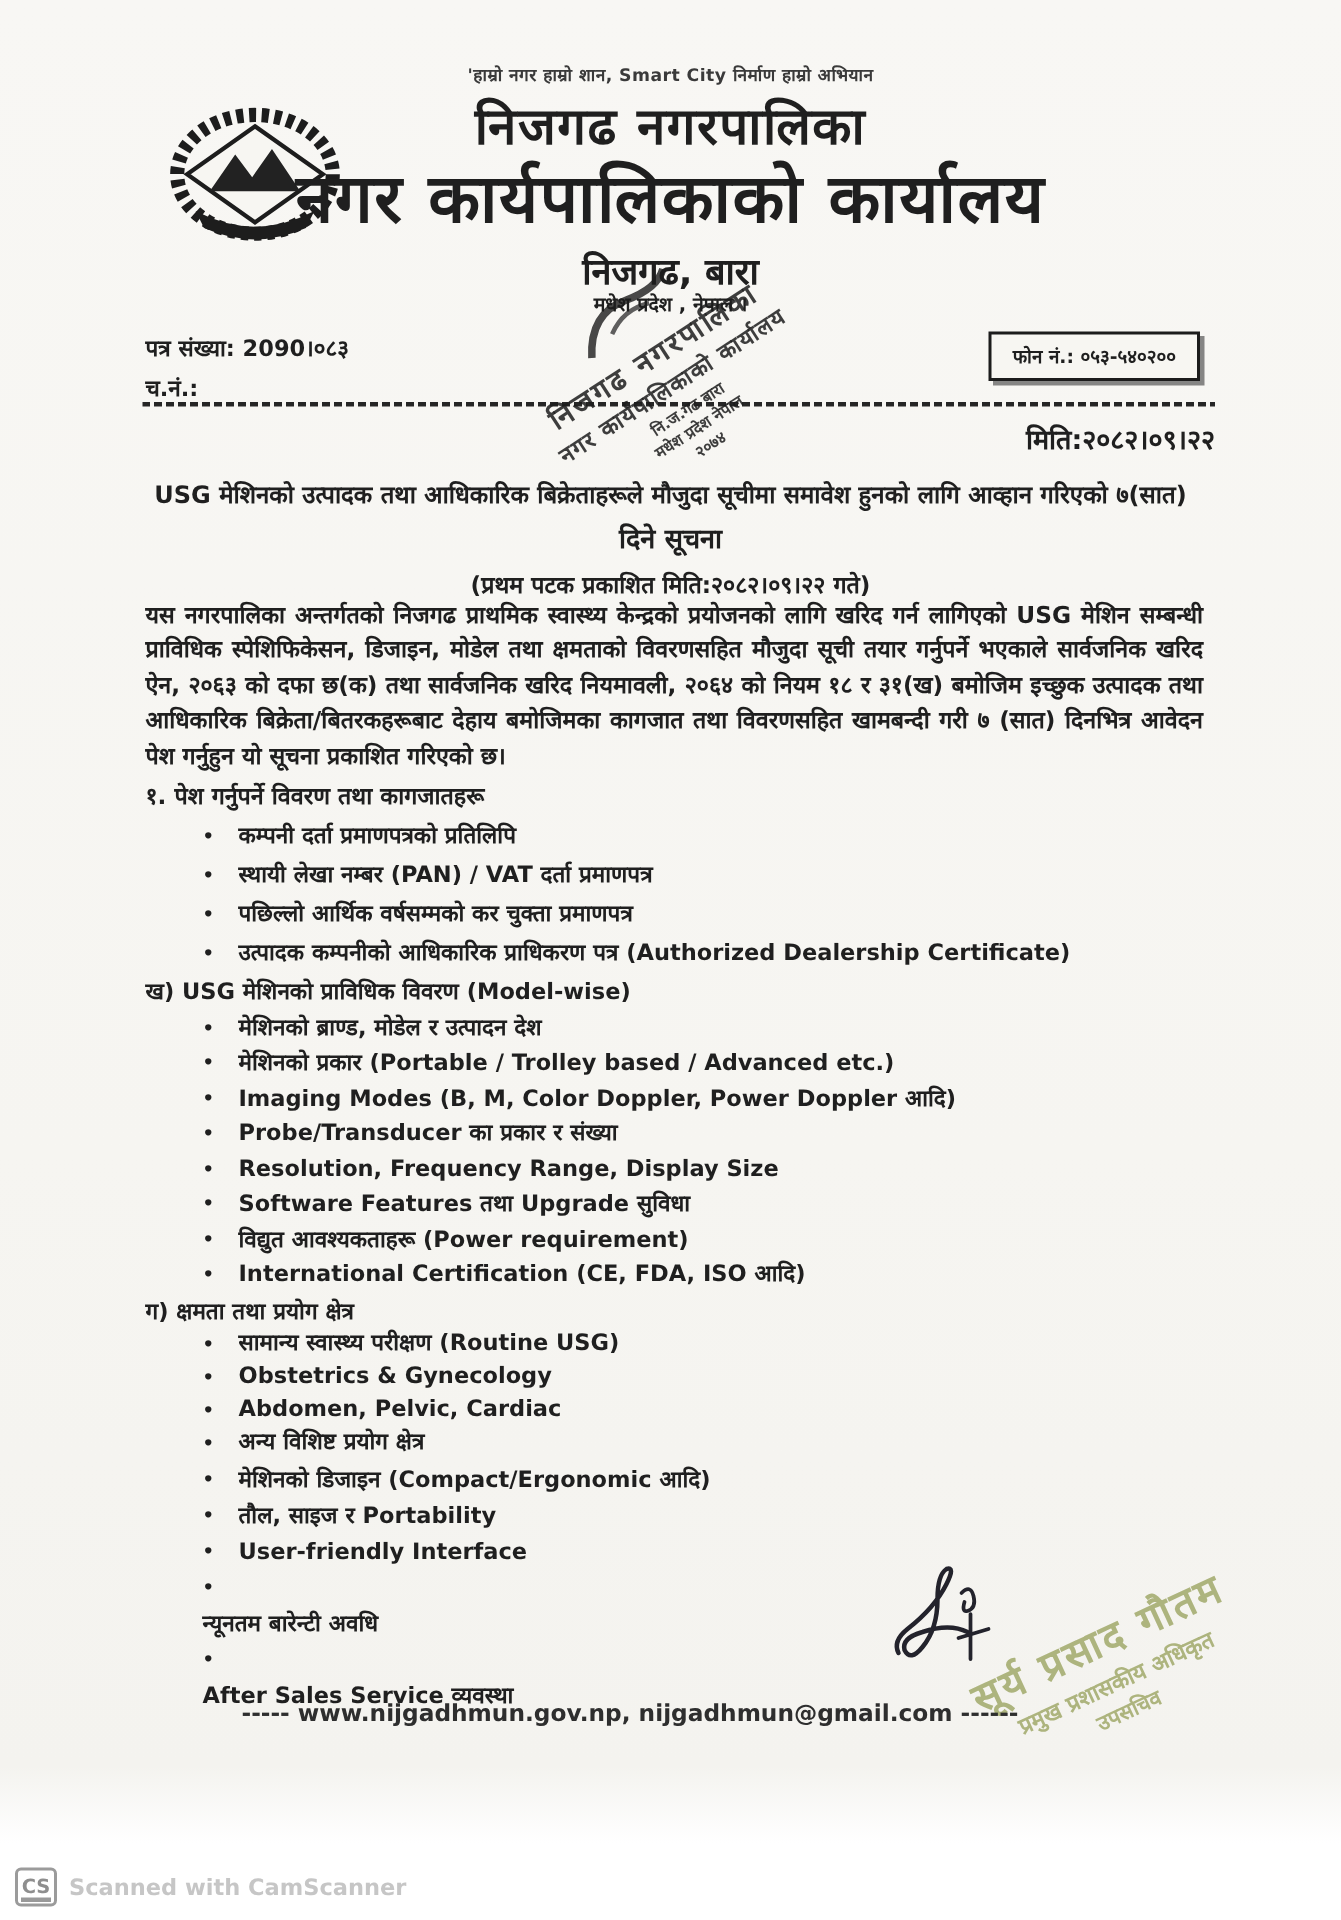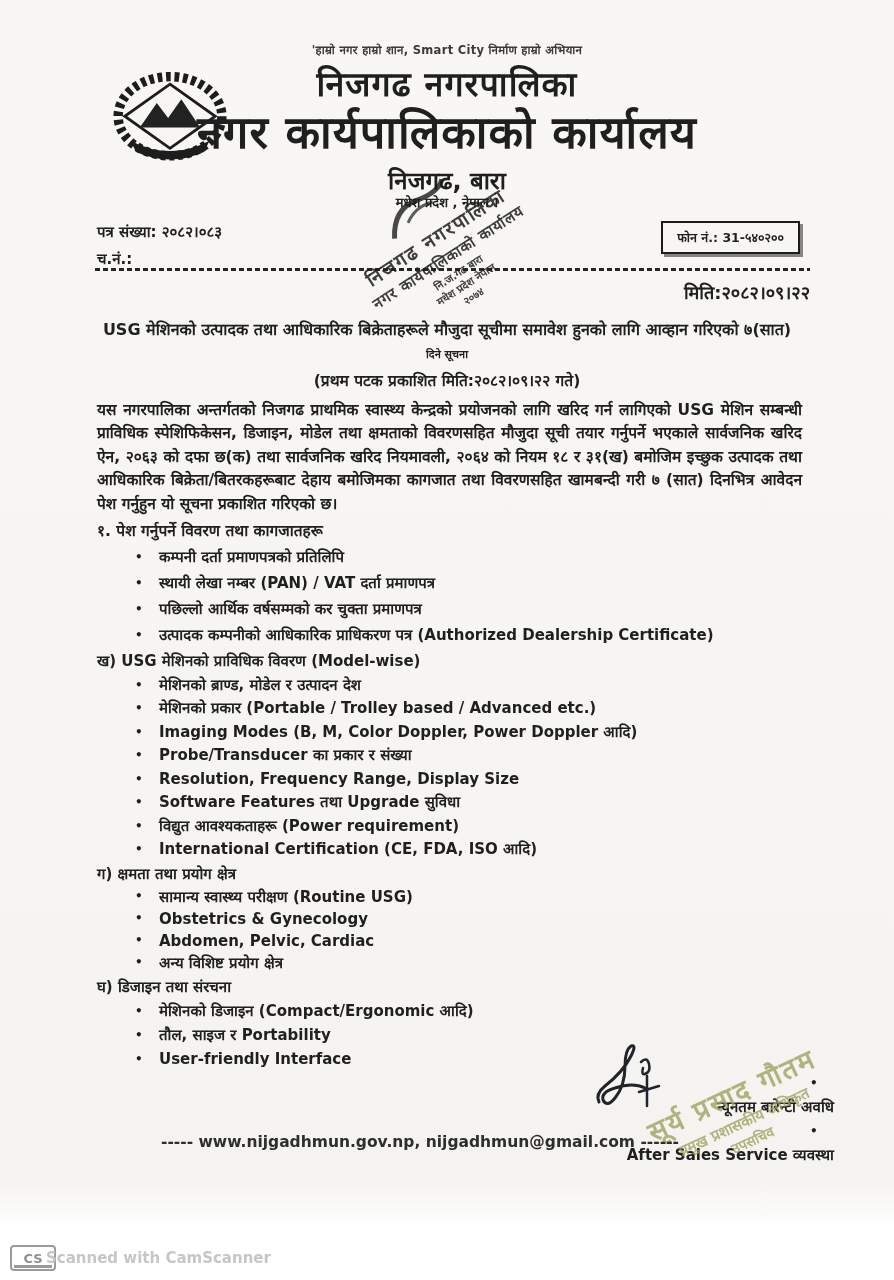--- a/index.html
+++ b/index.html
@@ -35,50 +35,50 @@
     color:rgba(28,28,28,.85); pointer-events:none; }
   .center-stamp .cs1 { font-size:19px; font-weight:800; letter-spacing:2px; }
   .center-stamp .cs2 { font-size:15px; font-weight:800; letter-spacing:1px; }
   .center-stamp .cs3 { font-size:10.5px; font-weight:700; margin-top:2px; }
   .center-stamp .cs4 { font-size:10.5px; font-weight:700; }
   .center-stamp .cs5 { font-size:10.5px; font-weight:700; }
   .stamp-scribble { display:block; margin:0 auto 2px auto; }
   
   .title-block { position:absolute; top:318px; left:55px; right:55px; text-align:center; font-weight:800; }
   .title-l1 { font-size:16px; line-height:23px; }
-  .title-l2 { font-size:11px; margin-top:5px; }
+  .title-l2 { font-size:18px; margin-top:5px; }
   .title-l3 { font-size:15.5px; margin-top:8px; }
   
   .body-par { position:absolute; top:399px; left:97px; right:92px;
     font-size:15.5px; font-weight:600; line-height:23.4px; text-align:justify; }
   .doc-list { position:absolute; top:520px; left:97px; right:60px;
     font-size:15px; font-weight:600; line-height:22px; }
   .list-heading { font-size:15.5px; font-weight:700; }
   .sec-label { font-weight:700; margin-top:3px; }
-  .b-row { display:flex; align-items:flex-end; padding-left:38px; margin:2px 0; }
+  .b-row { display:flex; align-items:flex-start; padding-left:38px; margin:2px 0; }
   .dot { width:24px; flex:0 0 24px; font-size:12px; line-height:22px; }
   .dot::before { content:"•"; }
   .sec-a .b-row { margin:4px 0; }
   .sec-b .b-row { margin:1.5px 0; }
   .sec-c .b-row { margin:0; line-height:20px; }
   .sec-d .b-row { margin:2px 0; }
   .sec-e .b-row { margin:2px 0;flex-direction:column; }
   
   .signature { position:absolute; left:585px; top:1036px; }
   .sig-stamp { position:absolute; left:610px; top:1074px; width:260px;
     transform:rotate(-25deg); transform-origin:center; text-align:center;
     color:#9aa35f; opacity:.78; pointer-events:none; }
   .sig-stamp .ss1 { font-size:27px; font-weight:800; letter-spacing:2px; }
   .sig-stamp .ss2 { font-size:15px; font-weight:800; margin-top:1px; }
   .sig-stamp .ss3 { font-size:14px; font-weight:800; margin-top:1px; }
   
   .footer-contacts { position:absolute; top:1133px; left:0; right:54px; text-align:center;
     font-size:15.5px; font-weight:600; color:#2e2e2e; }
   .cam-bar { position:absolute; left:0; right:0; bottom:0; height:44px; background:#ffffff; }
-  .cs-badge { position:absolute; left:10px; top:9px; width:46px; height:26px;
+  .cs-badge { position:absolute; left:10px; top:9px; width:28px; height:26px;
     border:2px solid #9b9b9b; border-radius:4px; color:#8e8e8e; font-size:13px; font-weight:800;
     display:flex; align-items:center; justify-content:center; line-height:1; }
   .cs-badge::after { content:""; position:absolute; left:2px; right:2px; bottom:1px; height:3px; background:#999; }
   .cs-text { position:absolute; left:46px; top:13px; font-size:15px; color:#c6c6c6; font-weight:600; }
 </style>
 </head>
 <body>
 
 <div class="scan">
 
@@ -90,25 +90,25 @@
     <polygon points="38,60 56,34 68,50 82,30 102,60" fill="#222222"></polygon>
     <path d="M28 74 Q70 96 112 74 L106 86 Q70 102 34 86 Z" fill="#1d1d1d"></path>
   </svg>
 
   <div class="org-name">निजगढ नगरपालिका</div>
   <div class="office-name">नगर कार्यपालिकाको कार्यालय</div>
   <div class="place">निजगढ, बारा</div>
   <div class="province">मधेश प्रदेश , नेपाल ।</div>
 
   <div class="meta-left">
-    <div>पत्र संख्या: २०८२।०८३</div>
+    <div>पत्र संख्या: 2090।०८३</div>
     <div>च.नं.:</div>
   </div>
 
-  <div class="phone-box">फोन नं.: 31-५४०२००</div>
+  <div class="phone-box">फोन नं.: ०५३-५४०२००</div>
 
   <div class="sep"></div>
 
   <div class="date-line">मिति:२०८२।०९।२२</div>
 
   <div class="center-stamp">
     <svg class="stamp-scribble" width="90" height="34" viewBox="0 0 90 34">
       <path d="M10 28 Q25 2 50 8 Q72 13 82 4" fill="none" stroke="rgba(28,28,28,.8)" stroke-width="5"></path>
       <path d="M30 22 Q45 12 62 18" fill="none" stroke="rgba(28,28,28,.7)" stroke-width="3"></path>
     </svg>
@@ -199,21 +199,20 @@
           <span class="dot"></span>
           <span>Abdomen, Pelvic, Cardiac</span>
         </div>
       <div class="b-row">
           <span class="dot"></span>
           <span>अन्य विशिष्ट प्रयोग क्षेत्र</span>
         </div>
     </div>
 
     <div class="sec sec-d">
-      <div class="sec-label">घ) डिजाइन तथा संरचना</div>
       <div class="b-row">
           <span class="dot"></span>
           <span>मेशिनको डिजाइन (Compact/Ergonomic आदि)</span>
         </div>
       <div class="b-row">
           <span class="dot"></span>
           <span>तौल, साइज र Portability</span>
         </div>
       <div class="b-row">
           <span class="dot"></span>

